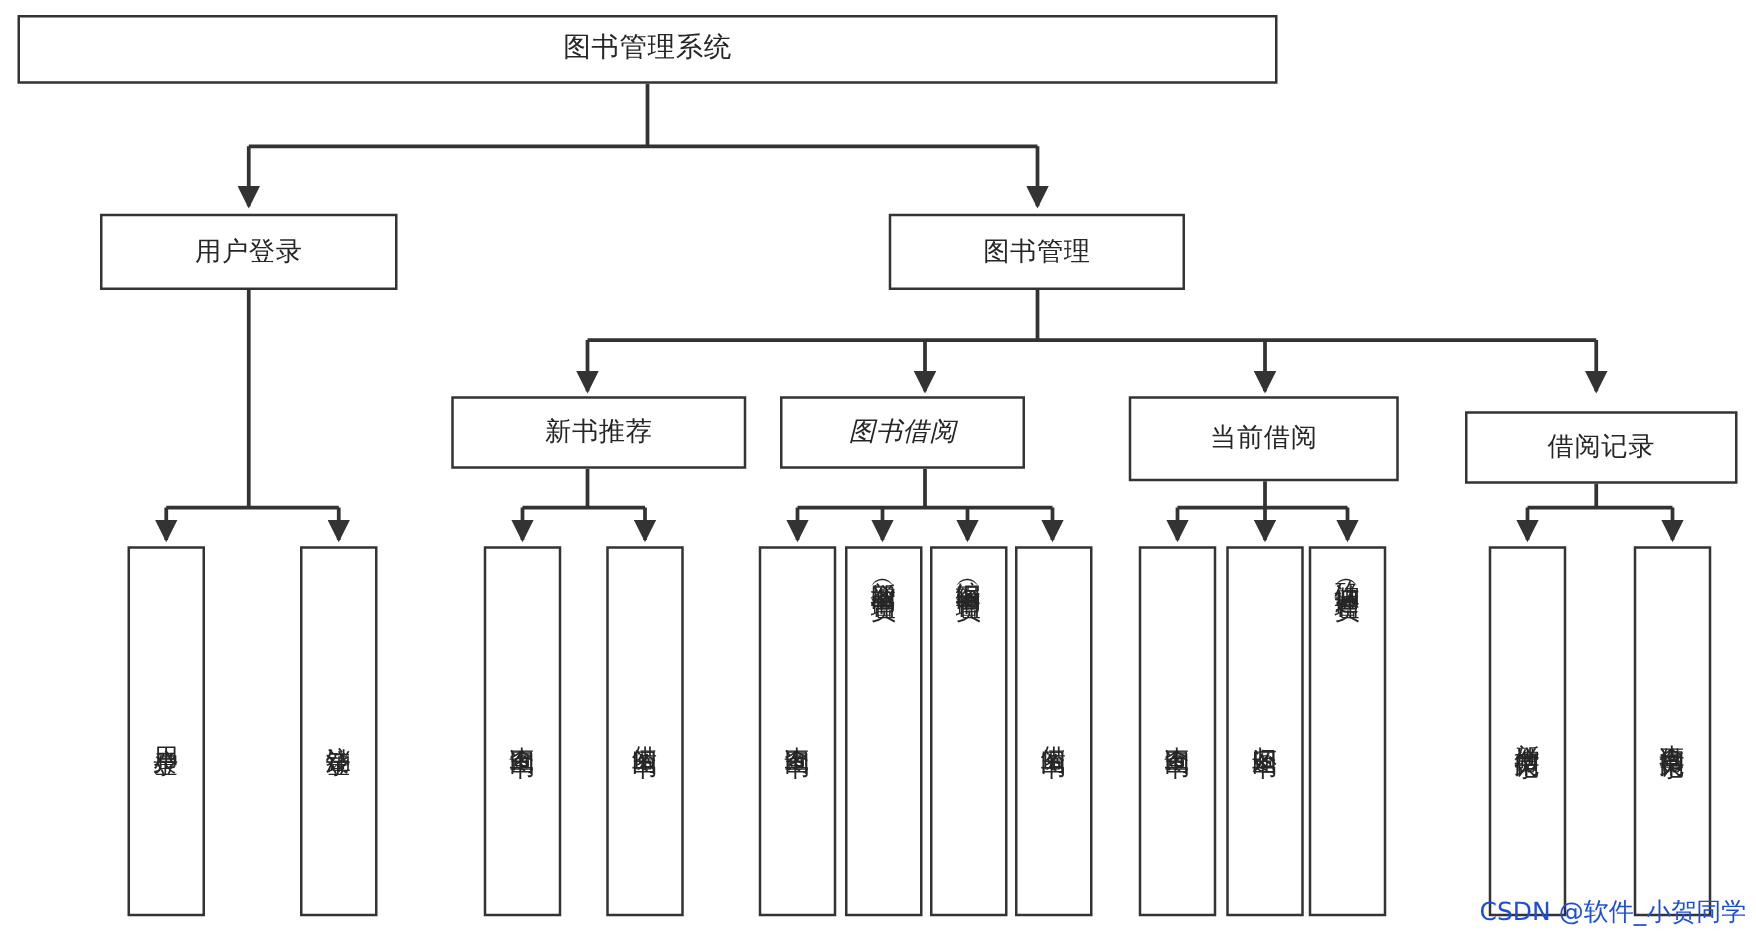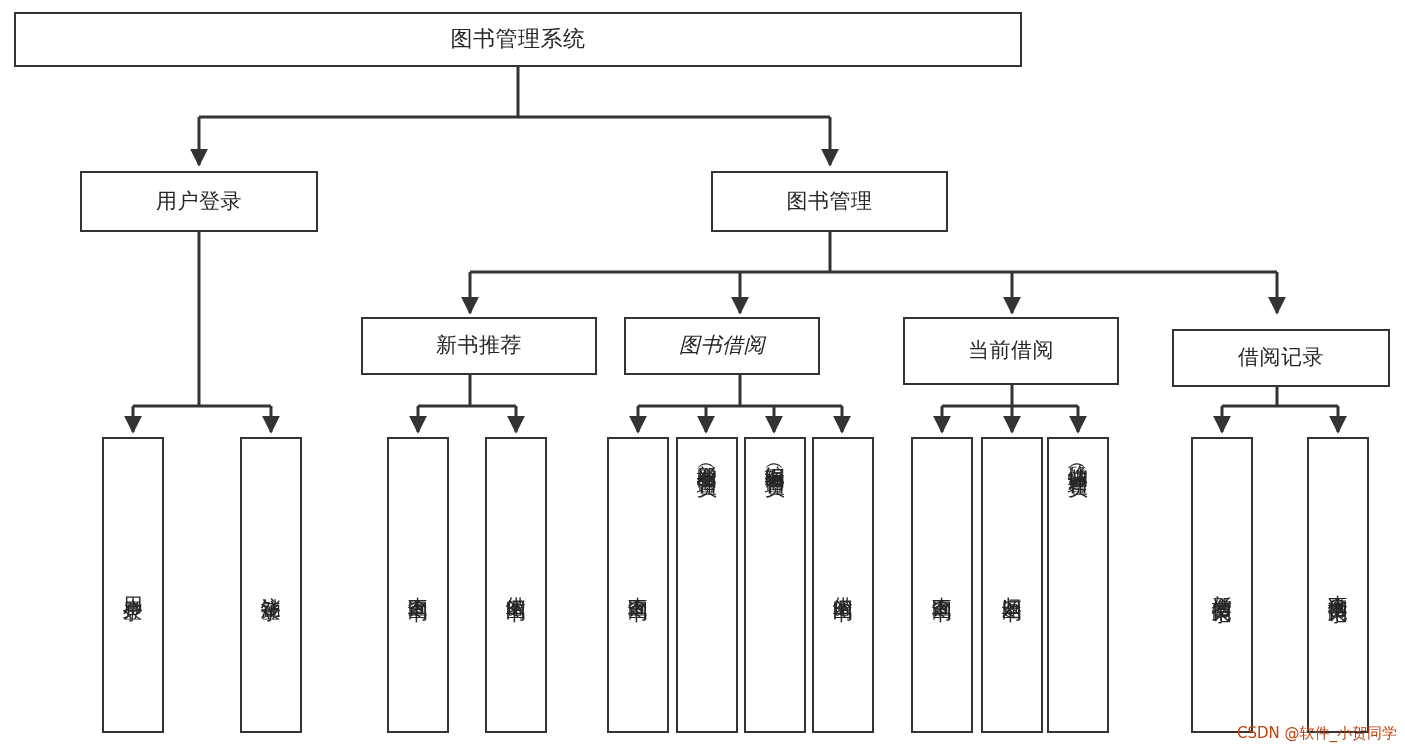--- a/index.html
+++ b/index.html
@@ -64,22 +64,22 @@
     text-align: center;
   }
   .node.vert.center-text {
     align-items: center;
     padding-top: 0;
   }
   #watermark {
     position: absolute;
     right: 8px;
     bottom: 4px;
-    font-size: 15px;
-    color: #c2410c;
+    font-size: 20px;
+    color: #1d4ed8;
     white-space: nowrap;
     z-index: 5;
     font-family: "DejaVu Sans", "Liberation Sans", sans-serif;
     text-align: right;
   }
 </style>
 </head>
 <body>
 
 <div id="diagram-root">

